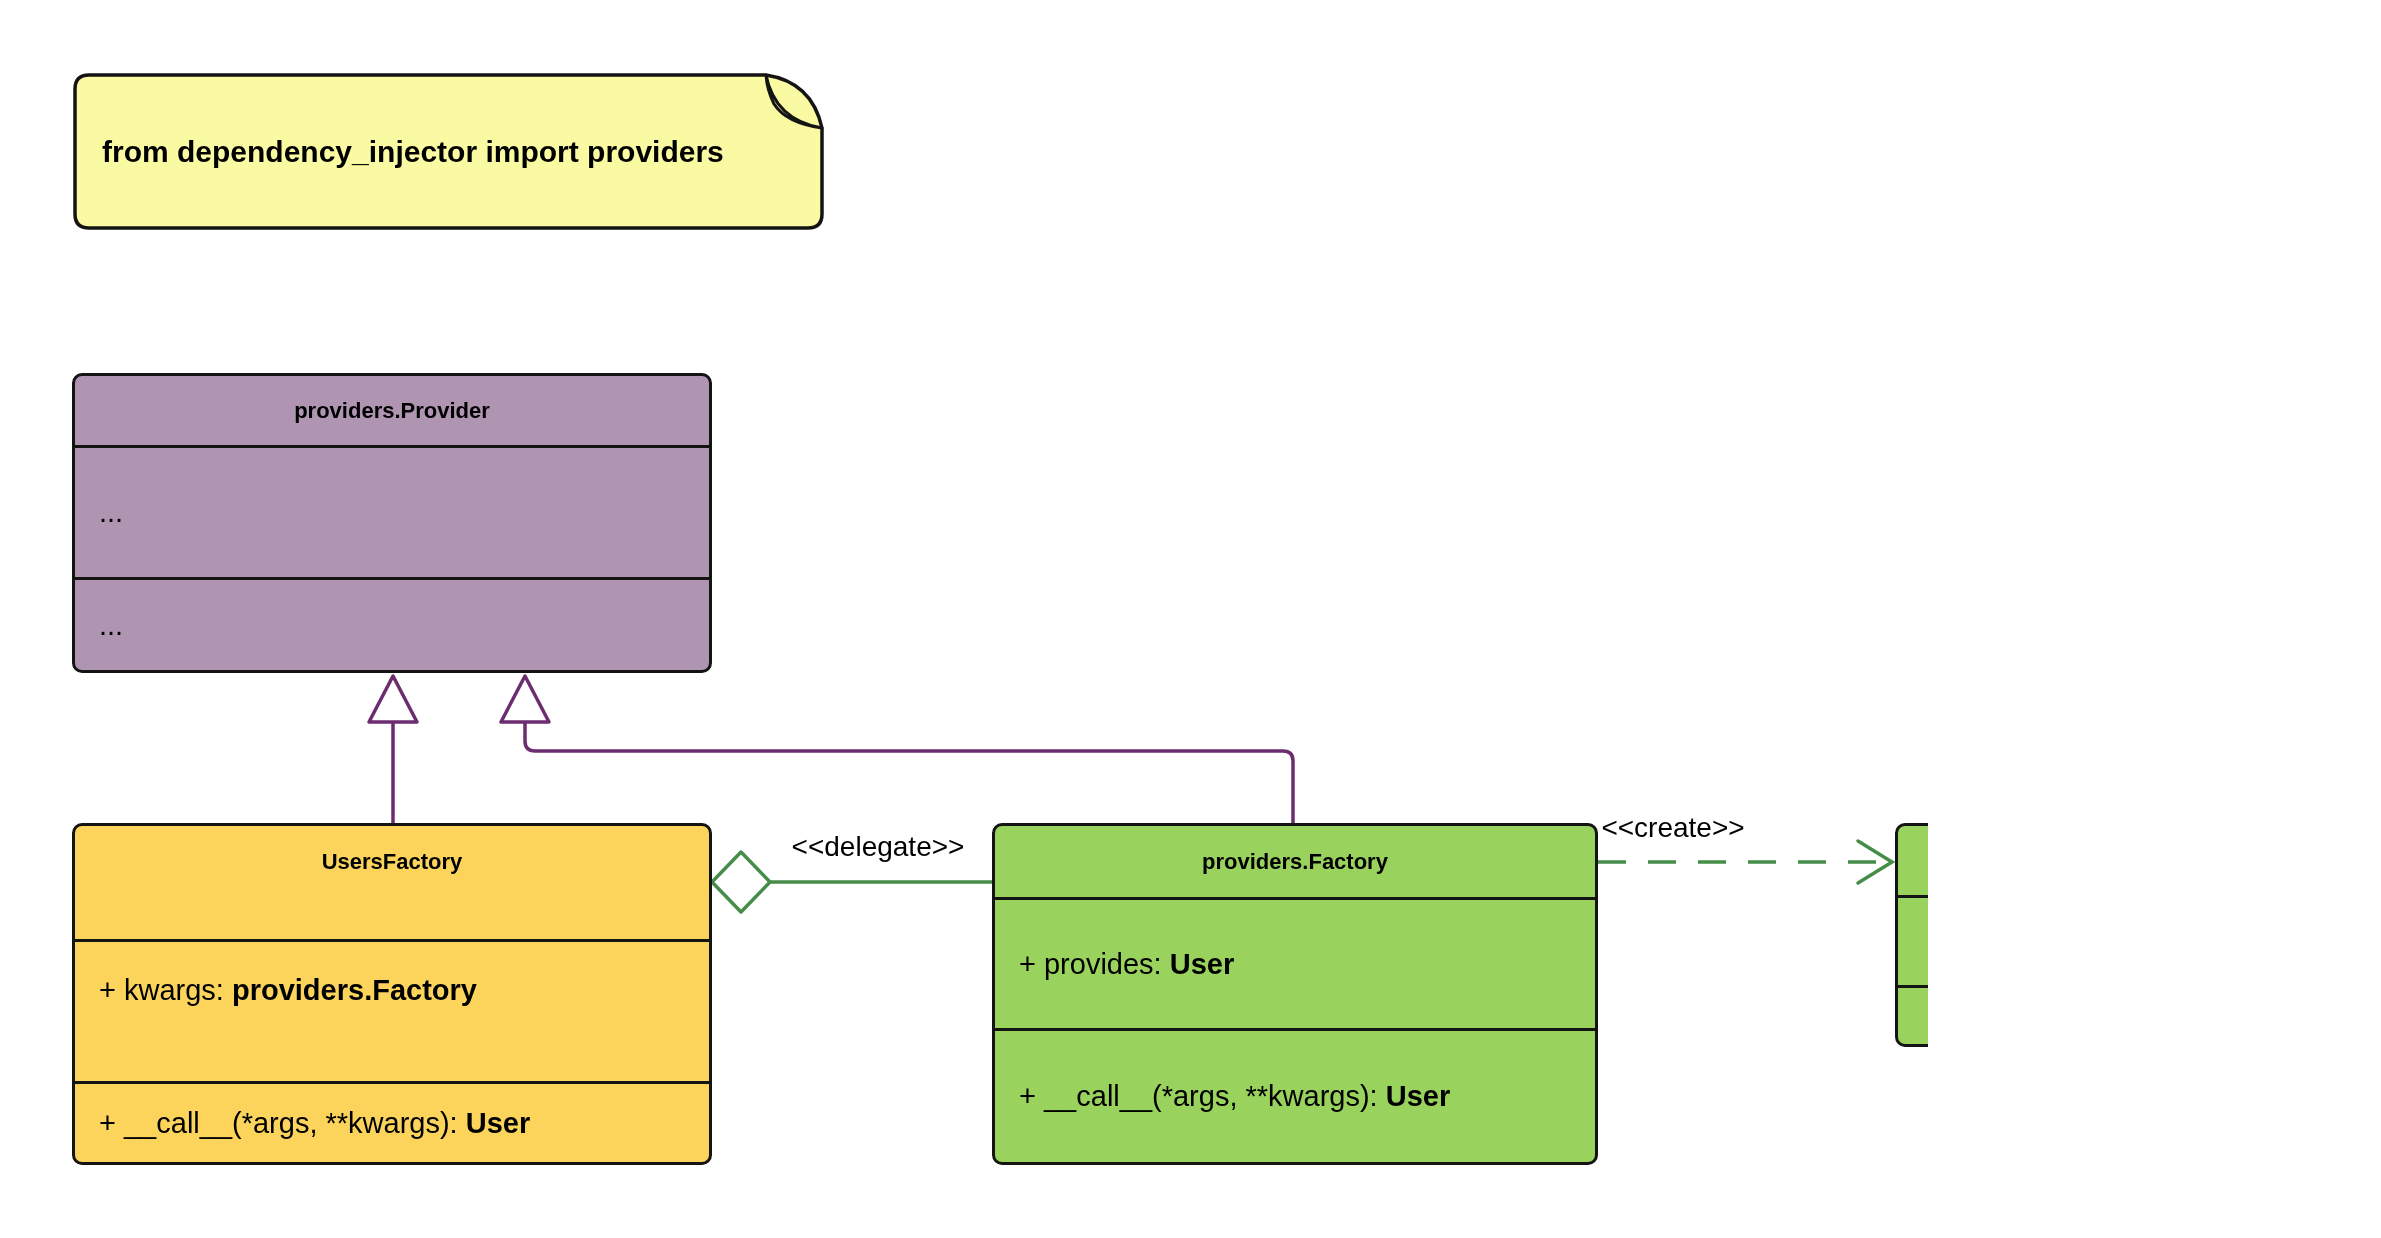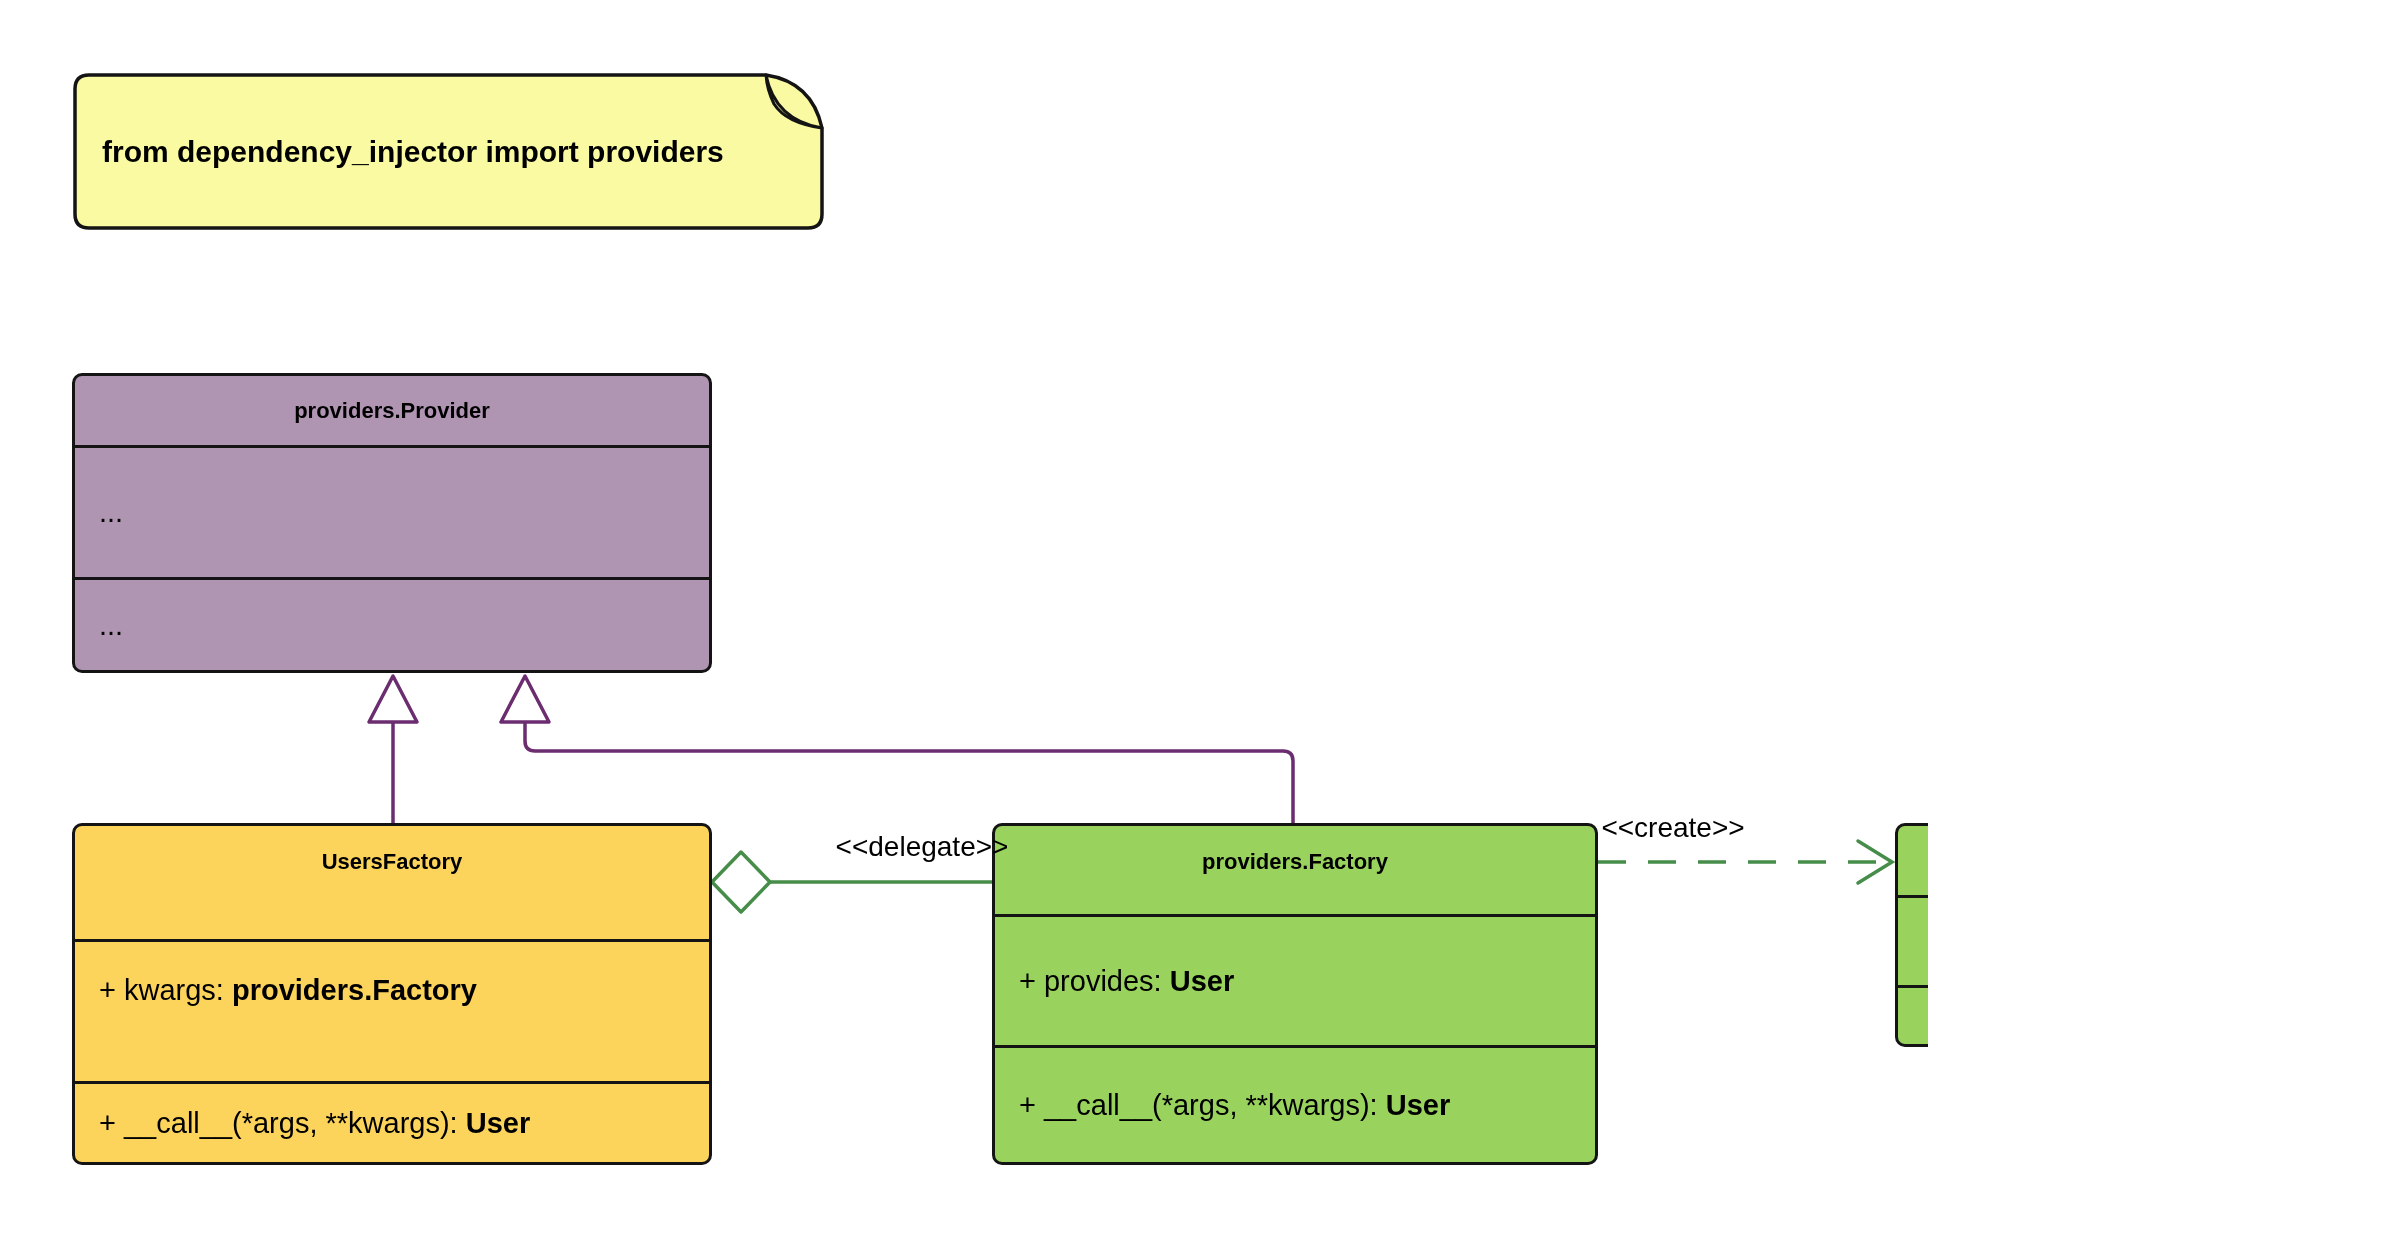--- a/index.html
+++ b/index.html
@@ -78,37 +78,37 @@
 
   .provider-box .title      { height: 69px; }
   .provider-box .attrs      { height: 132px; }
   .provider-box .methods    { flex: 1 1 auto; }
 
   .usersfactory-box .title   { height: 71px; }
   .usersfactory-box .attrs   { height: 100px; }
   .usersfactory-box .methods { flex: 1 1 auto; }
 
   .factory-box .title   { height: 71px; }
-  .factory-box .attrs   { height: 131px; margin-top: 17px; }
+  .factory-box .attrs   { height: 131px; }
   .factory-box .methods { flex: 1 1 auto; }
 
   .user-box .title  { height: 69px; }
   .user-box .comp1  { height: 90px; }
   .user-box .comp2  { flex: 1 1 auto; }
 
   
   .edge-label {
     position: absolute;
     transform: translateX(-50%);
     white-space: nowrap;
     font-size: 28px;
     color: #000;
     z-index: 2;
   }
-  .delegate-label { left: 878px;  top: 831px; margin-left: 44px; }
+  .delegate-label { left: 878px;  top: 831px; }
   .create-label   { left: 1673px; top: 812px; }
 </style>
 </head>
 <body>
 
 <div class="canvas">
 
   <svg class="edge-layer" viewBox="0 0 2381 1238" xmlns="http://www.w3.org/2000/svg">
 
     <path d="M 89 75 L 766 75 Q 812 82 822 128 L 822 214 Q 822 228 808 228 L 89 228 Q 75 228 75 214 L 75 89 Q 75 75 89 75 Z" style="fill:var(--note-fill); stroke:var(--border); stroke-width:3.5;" stroke-linejoin="round"></path>

